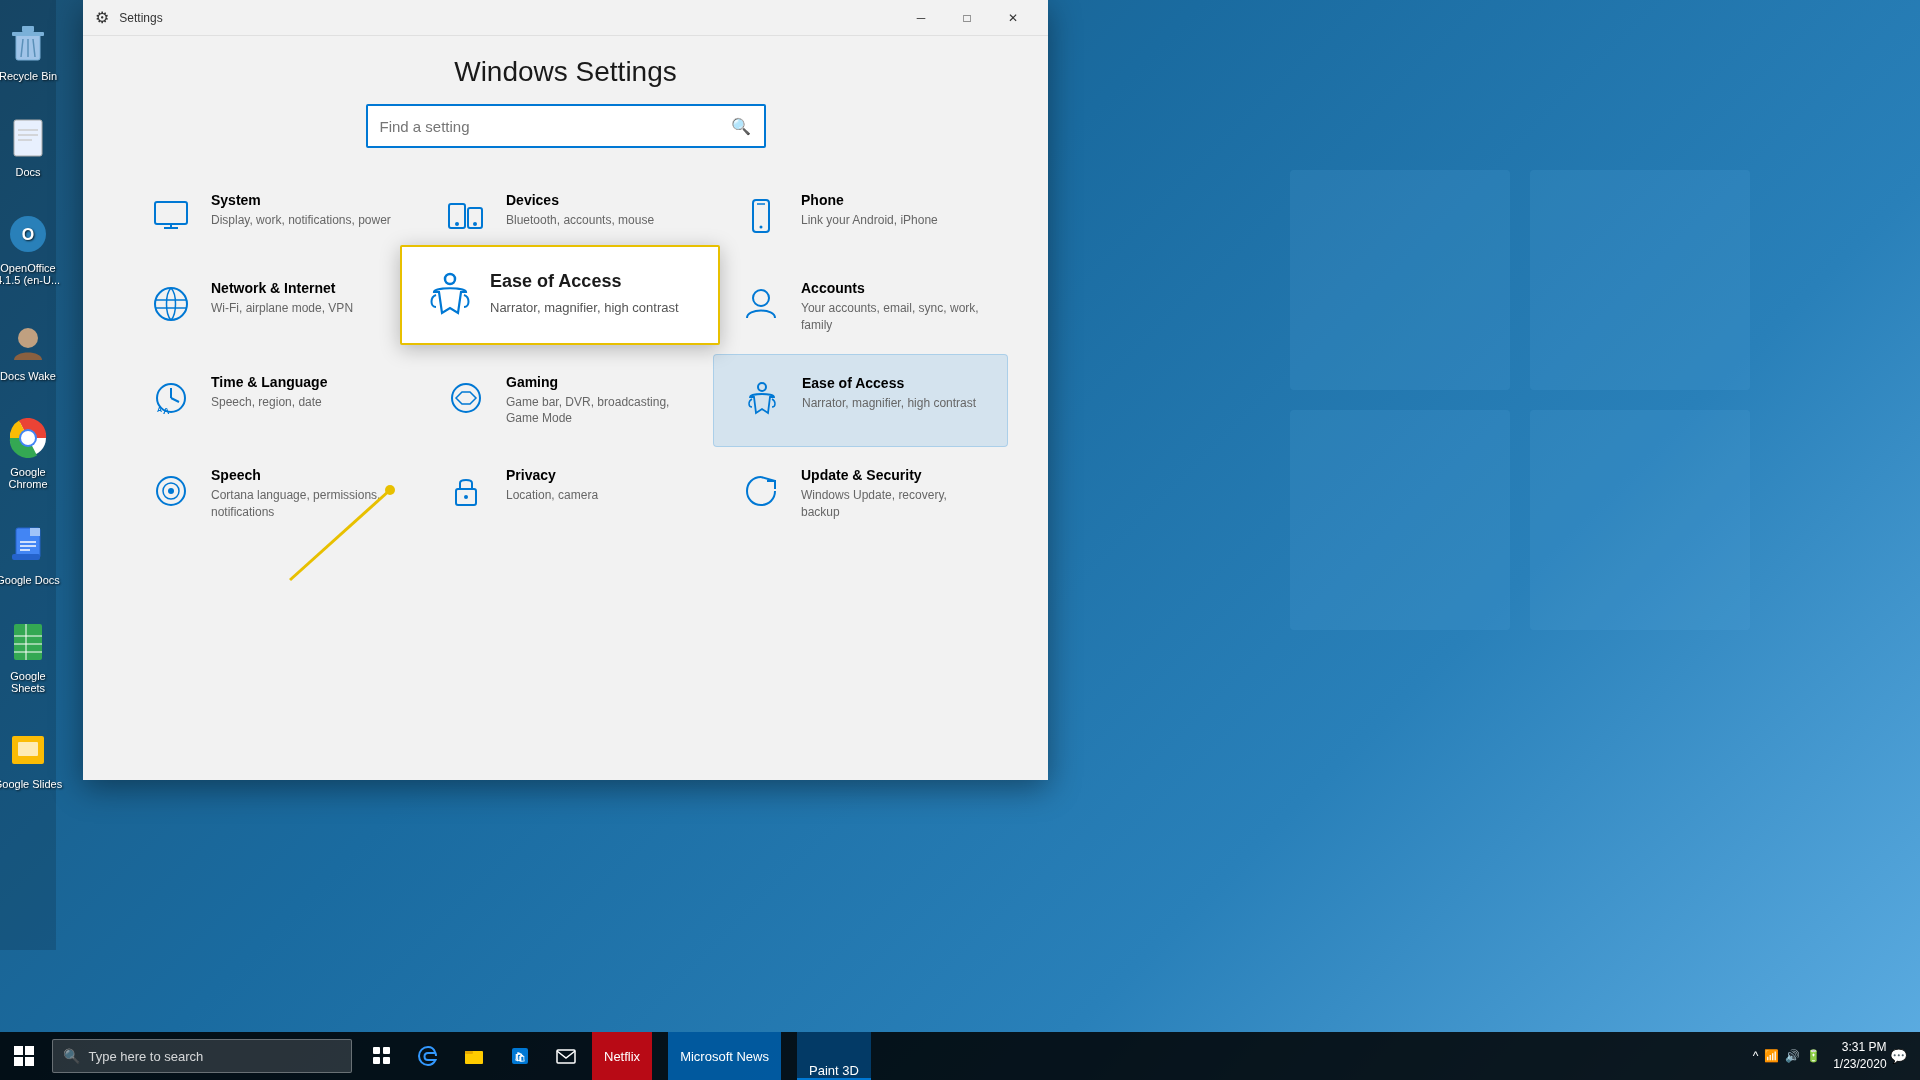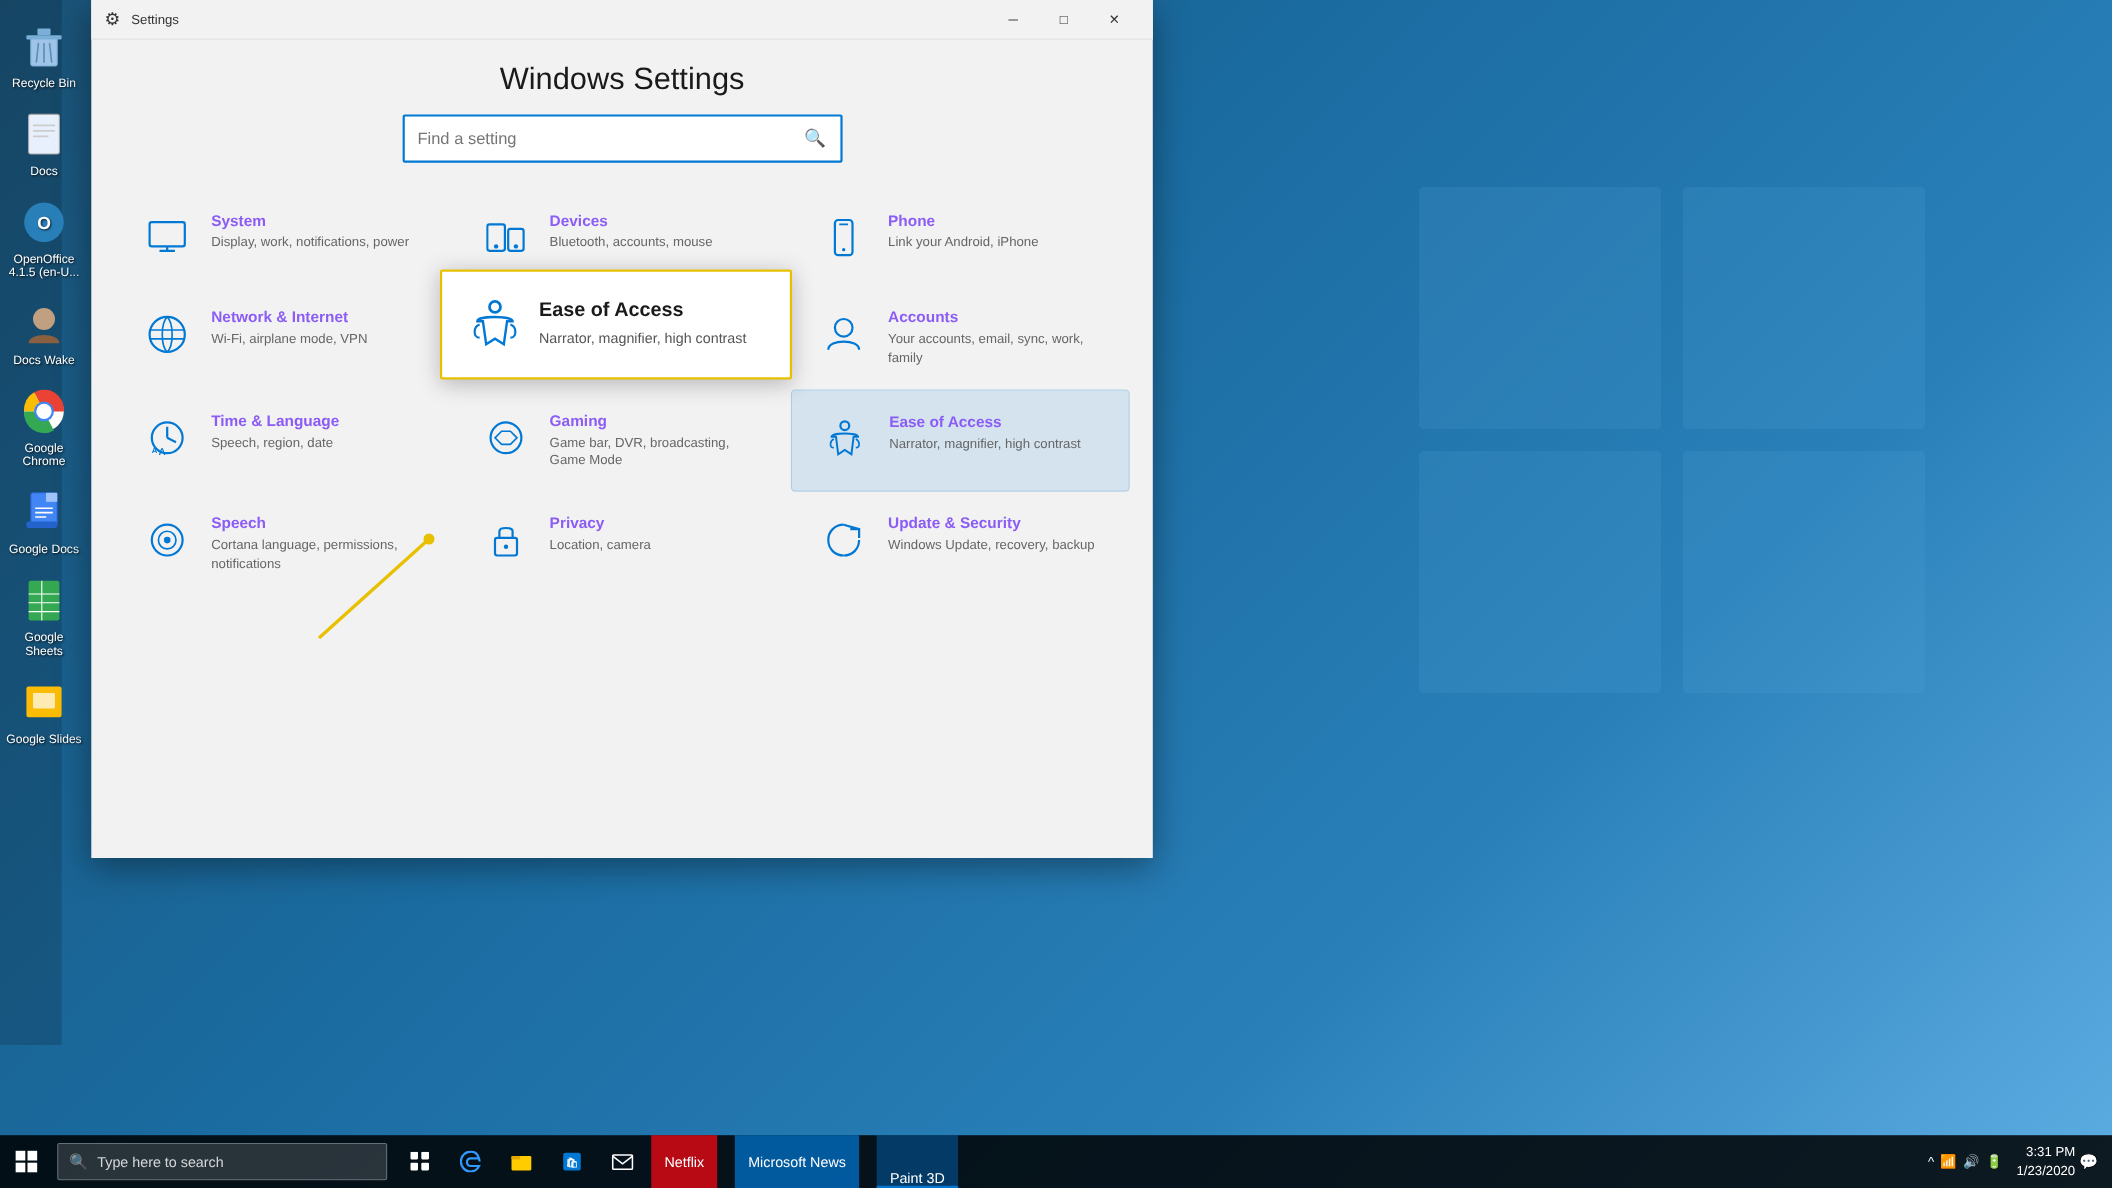--- a/index.html
+++ b/index.html
@@ -122,23 +122,23 @@
 
     
     .sidebar {
       position: absolute;
       left: 0;
       top: 0;
       width: 56px;
       height: 950px;
       display: flex;
       flex-direction: column;
-      align-items: flex-start;
+      align-items: center;
       padding-top: 10px;
-      gap: 0;
+      gap: 16px;
       z-index: 10;
       background: rgba(0,0,0,0.15);
     }
 
     .desktop-icon {
       width: 80px;
       display: flex;
       flex-direction: column;
       align-items: center;
       padding: 8px 4px;
@@ -201,21 +201,21 @@
       align-items: center;
       justify-content: center;
       font-size: 12px;
       cursor: pointer;
       color: #333;
     }
 
     .settings-content {
       flex: 1;
       overflow-y: auto;
-      padding: 20px 21px;
+      padding: 20px 40px;
     }
 
     .settings-header {
       text-align: center;
       margin-bottom: 24px;
     }
 
     .settings-title {
       font-size: 28px;
       font-weight: 300;
@@ -281,21 +281,21 @@
     }
 
     .settings-icon svg {
       width: 36px;
       height: 36px;
     }
 
     .settings-text h3 {
       font-size: 14px;
       font-weight: 600;
-      color: #8b5cf6;
+      color: #000000;
       margin-bottom: 4px;
     }
 
     .settings-text p {
       font-size: 12px;
       color: #666;
       line-height: 1.4;
     }
 
     

